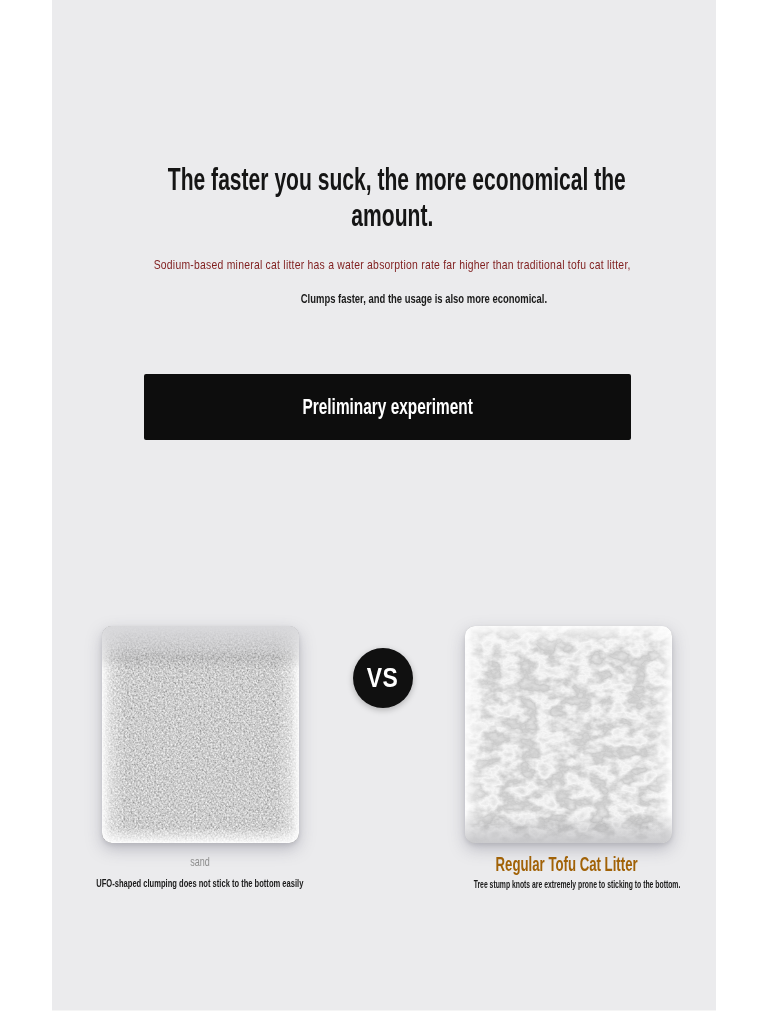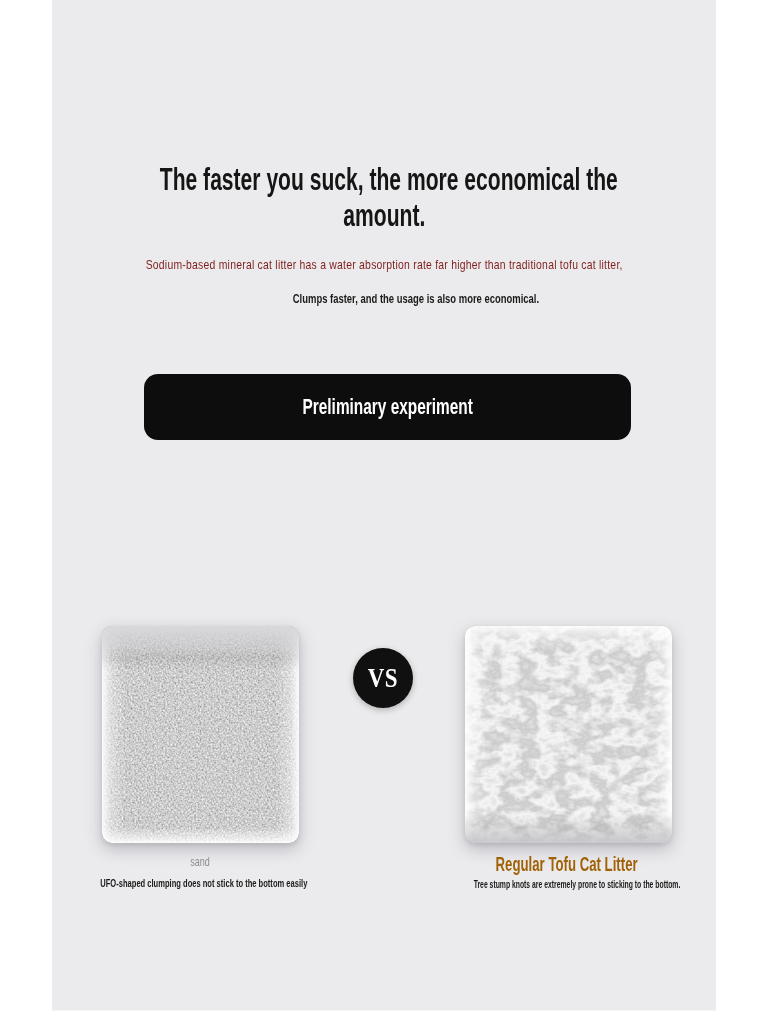--- a/index.html
+++ b/index.html
@@ -5,33 +5,33 @@
   html,body{margin:0;padding:0;background:#ffffff;}
   .page{
     position:relative;width:768px;height:1024px;background:#ffffff;overflow:hidden;
     font-family:"Liberation Sans",sans-serif;
   }
   .panel{
     position:absolute;left:52px;top:0;width:664px;height:1010px;
     background:#ebebed;
     box-shadow:0 1px 0 rgba(0,0,0,0.04);
   }
-  .row{position:absolute;left:0;width:100%;text-align:center;white-space:nowrap;}
+  .row{position:absolute;left:8px;width:100%;text-align:center;white-space:nowrap;}
   .cond{display:inline-block;white-space:nowrap;transform-origin:50% 50%;}
   .sx65{transform:scaleX(.65);} .sx66{transform:scaleX(.66);} .sx68{transform:scaleX(.68);}
   .sx70{transform:scaleX(.70);} .sx72{transform:scaleX(.72);} .sx75{transform:scaleX(.75);}
   .sx77{transform:scaleX(.77);} .sx80{transform:scaleX(.80);} .sx85{transform:scaleX(.85);}
 
   .headline{top:162px;font-size:31px;line-height:36px;font-weight:700;color:#151515;}
   .subtitle{top:257px;font-size:13px;font-weight:400;color:#7f1d1d;letter-spacing:.3px;text-align:center;}
   .subtitle2{top:291px;font-size:13.5px;font-weight:700;color:#1a1a1a;padding-left:32px;}
 
   .cta{
     position:absolute;left:92px;top:374px;width:487px;height:66px;
-    background:#0d0d0d;border-radius:14px;border:none;cursor:pointer;
+    background:#0d0d0d;border-radius:2px;border:none;cursor:pointer;
     display:flex;align-items:center;justify-content:center;
     color:#ffffff;font-family:"Liberation Sans",sans-serif;
     font-size:22px;font-weight:700;padding:0;
   }
   .features{top:476px;font-size:11px;font-weight:700;color:#1a1a1a;}
 
   .photo{
     position:absolute;top:626px;height:217px;border-radius:10px;overflow:hidden;
     background:#cfcfd2;
     box-shadow:0 6px 16px rgba(125,125,140,.45),0 2px 4px rgba(0,0,0,.10);
@@ -54,30 +54,29 @@
     background:
       linear-gradient(0deg,rgba(105,105,112,.35),rgba(0,0,0,0) 13%),
       linear-gradient(180deg,rgba(255,255,255,.45),rgba(0,0,0,0) 11%);
   }
 
   .vs-badge{
     position:absolute;left:301px;top:648px;width:60px;height:60px;border-radius:50%;
     background:#101010;display:flex;align-items:center;justify-content:center;
     color:#ffffff;font-size:27px;font-weight:700;letter-spacing:.5px;
     box-shadow:0 2px 6px rgba(0,0,0,.25);
-    font-family:Liberation Serif, serif;
   }
 
   .caption-col{position:absolute;text-align:center;white-space:nowrap;}
   .caption-left{left:0;top:854px;width:296px;}
   .caption-right{left:366px;top:851px;width:298px;}
   .cap-gray{font-size:12px;line-height:16.5px;color:#8d8d8d;font-weight:400;}
   .cap-note{font-size:10.5px;font-weight:700;color:#1a1a1a;margin-top:4px;}
   .cap-title{font-size:20px;font-weight:700;color:#a16207;line-height:26px;}
-  .caption-left .cap-note{margin-top:6px;text-align:right;}
+  .caption-left .cap-note{margin-top:6px;}
   .caption-right .cap-note{margin-top:1px;}
 </style>
 </head>
 <body>
 
 <div class="page">
   <div class="panel">
 
     <div class="row headline">
       <div><span class="cond sx68">The faster you suck, the more economical the</span></div>

